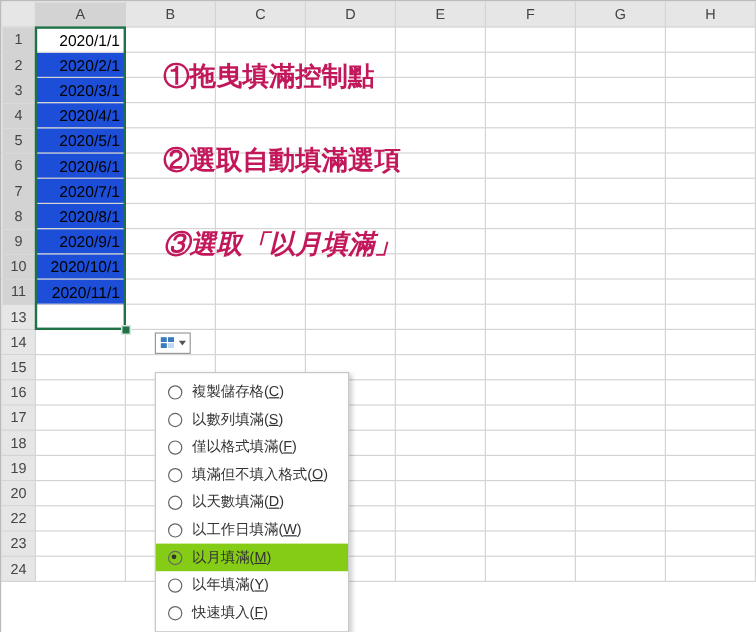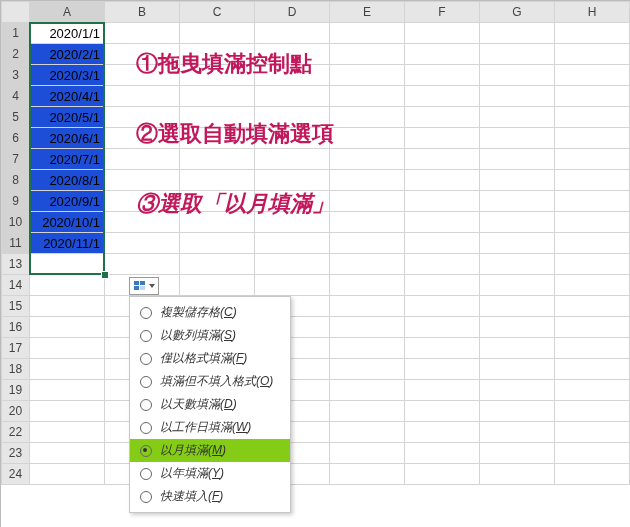--- a/index.html
+++ b/index.html
@@ -308,21 +308,21 @@
     <svg width="14" height="12" viewBox="0 0 14 12">
       <rect x="0" y="0" width="14" height="12" fill="#fff" stroke="none"></rect>
       <rect x="1" y="1" width="5" height="4" fill="#3a7bbf"></rect>
       <rect x="7" y="1" width="5" height="4" fill="#3a7bbf"></rect>
       <rect x="1" y="6" width="5" height="4" fill="#3a7bbf"></rect>
       <rect x="7" y="6" width="5" height="4" fill="#bfd7ef"></rect>
     </svg>
     <span class="caret"></span>
   </div>
 
-  <div class="menu" id="af-menu" style="left:128px;top:295px;font-style:italic;">
+  <div class="menu" id="af-menu" style="left:128px;top:309px;">
       <div class="item">
         <span class="radio"></span>
         <span class="lbl">複製儲存格(<span class="u">C</span>)</span>
       </div>
       <div class="item">
         <span class="radio"></span>
         <span class="lbl">以數列填滿(<span class="u">S</span>)</span>
       </div>
       <div class="item">
         <span class="radio"></span>

